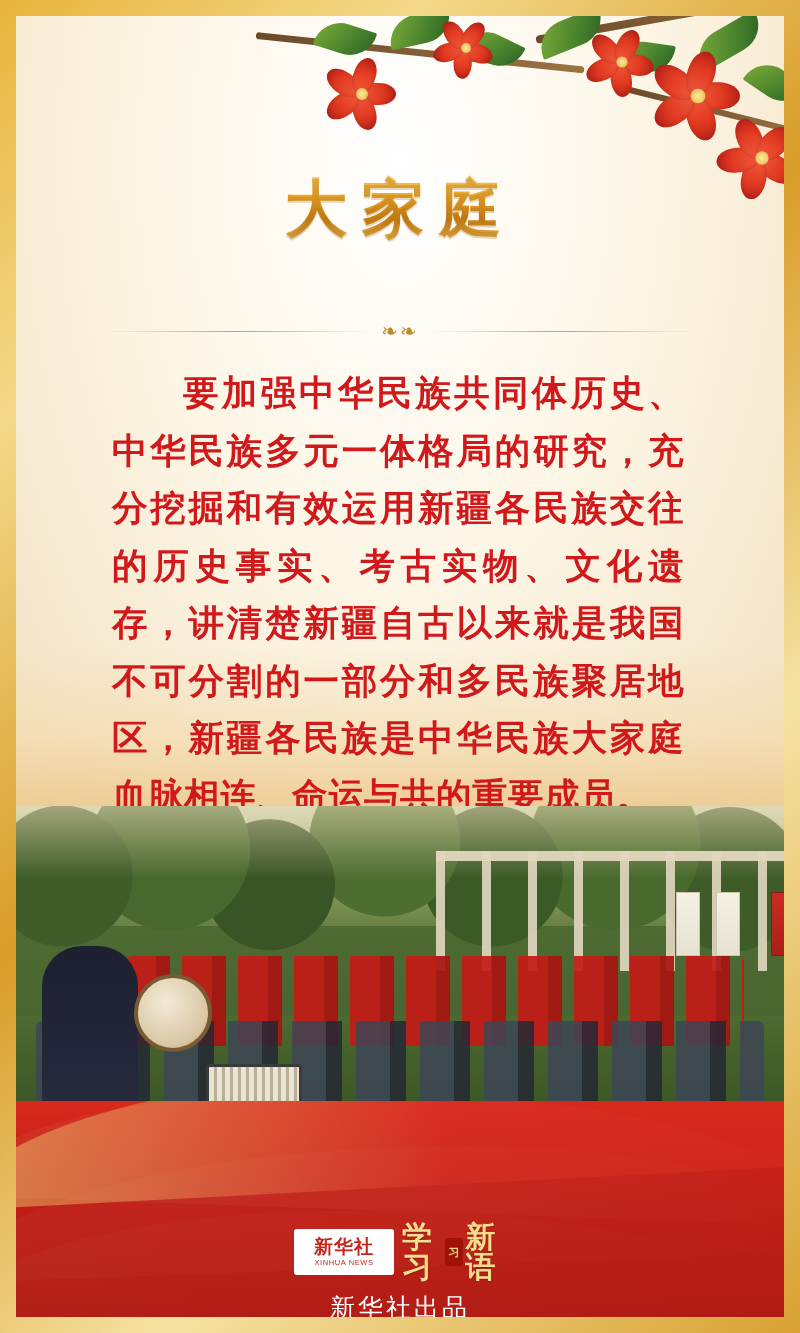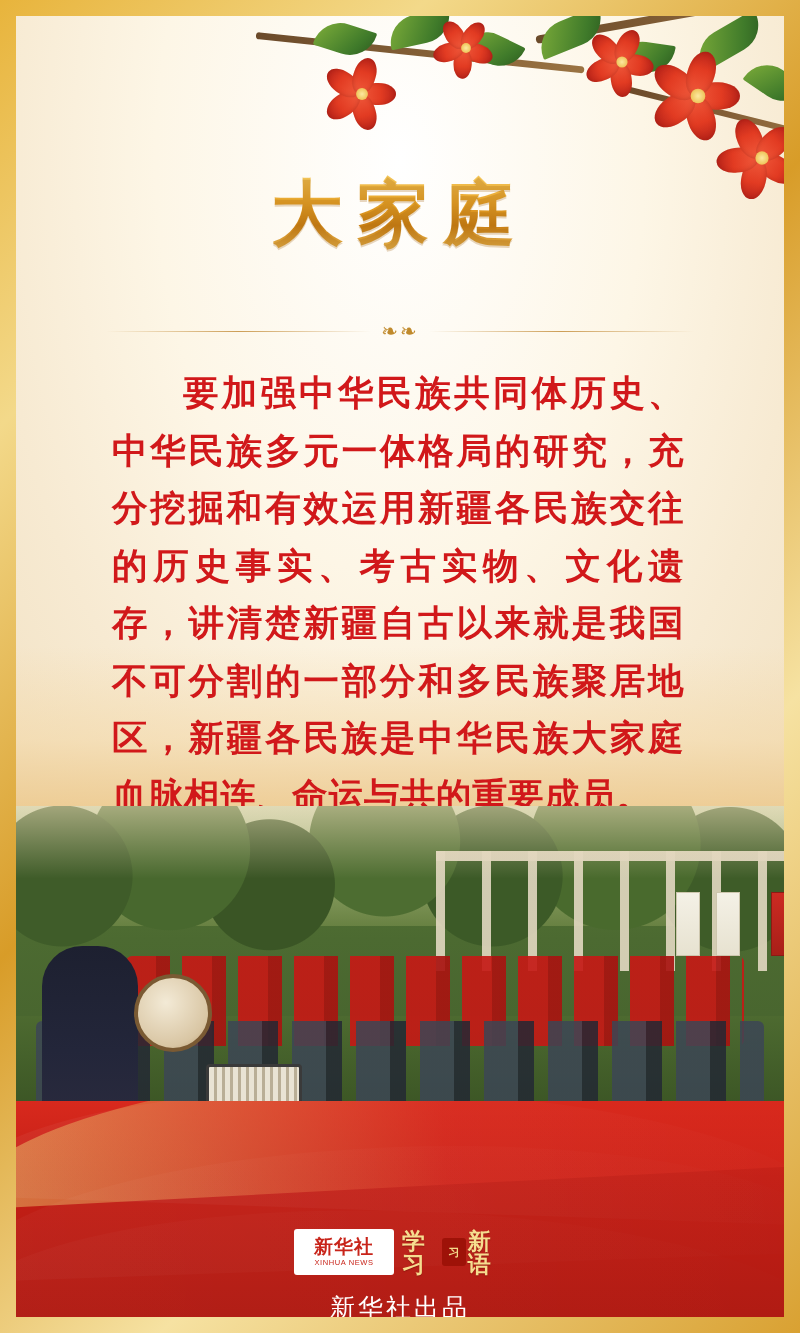--- a/index.html
+++ b/index.html
@@ -67,21 +67,21 @@
   
   .title-wrap {
     position: absolute;
     left: 0; right: 0;
     top: 150px;
     text-align: center;
   }
   .title {
     display: inline-block;
     font-family: "DejaVu Serif", serif;
-    font-size: 72px;
+    font-size: 63px;
     font-weight: bold;
     letter-spacing: 14px;
     background: linear-gradient(to bottom, #f7d16a 0%, #e8a52a 38%, #c97f14 62%, #f2cd6b 100%);
     -webkit-background-clip: text;
     background-clip: text;
     color: transparent;
     text-shadow: 0 2px 0 rgba(160,95,10,0.25);
   }
 
   
@@ -282,21 +282,21 @@
   .logo-xuexi {
     position: relative;
     width: 104px; height: 48px;
     display: flex;
     align-items: center;
     justify-content: center;
     gap: 2px;
   }
   .logo-xuexi .word {
     font-family: "DejaVu Serif", serif;
-    font-size: 23px;
+    font-size: 30px;
     font-weight: bold;
     color: #f6dd8f;
     letter-spacing: 0;
     line-height: 1;
     text-shadow: 0 1px 1px rgba(120,20,10,.6);
   }
   .logo-xuexi .seal {
     width: 28px; height: 28px;
     background: #9e1208;
     color: #f4d98a;

